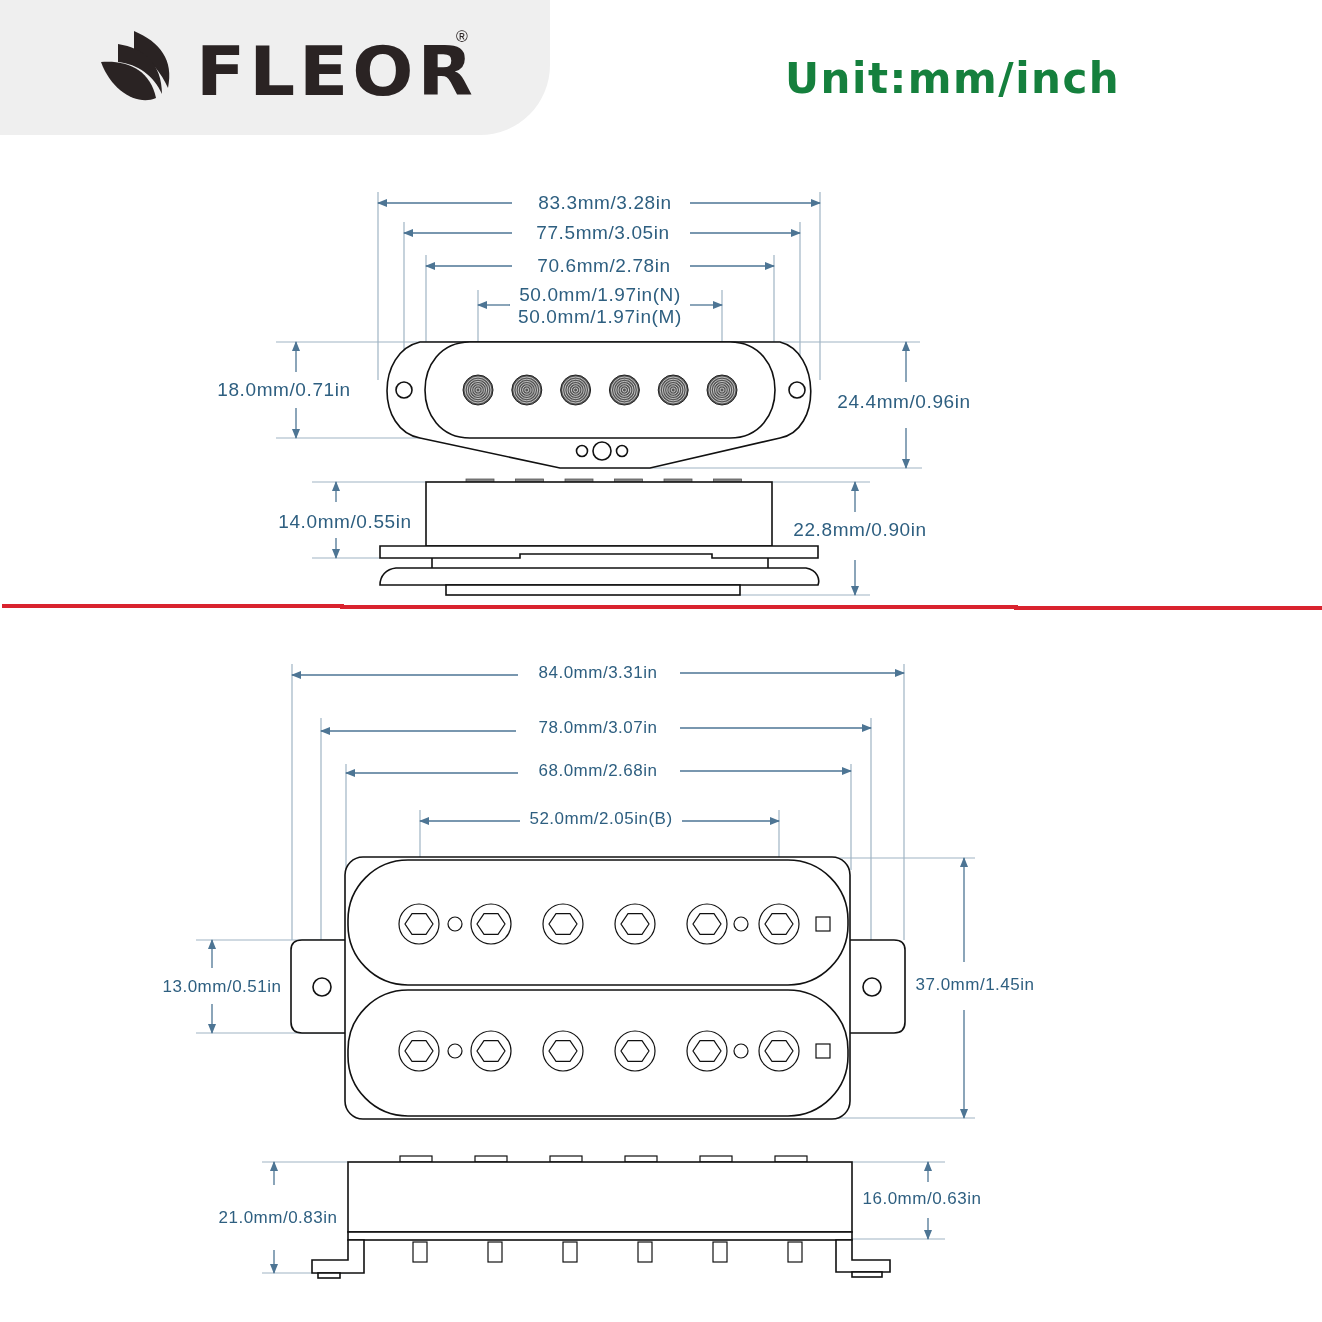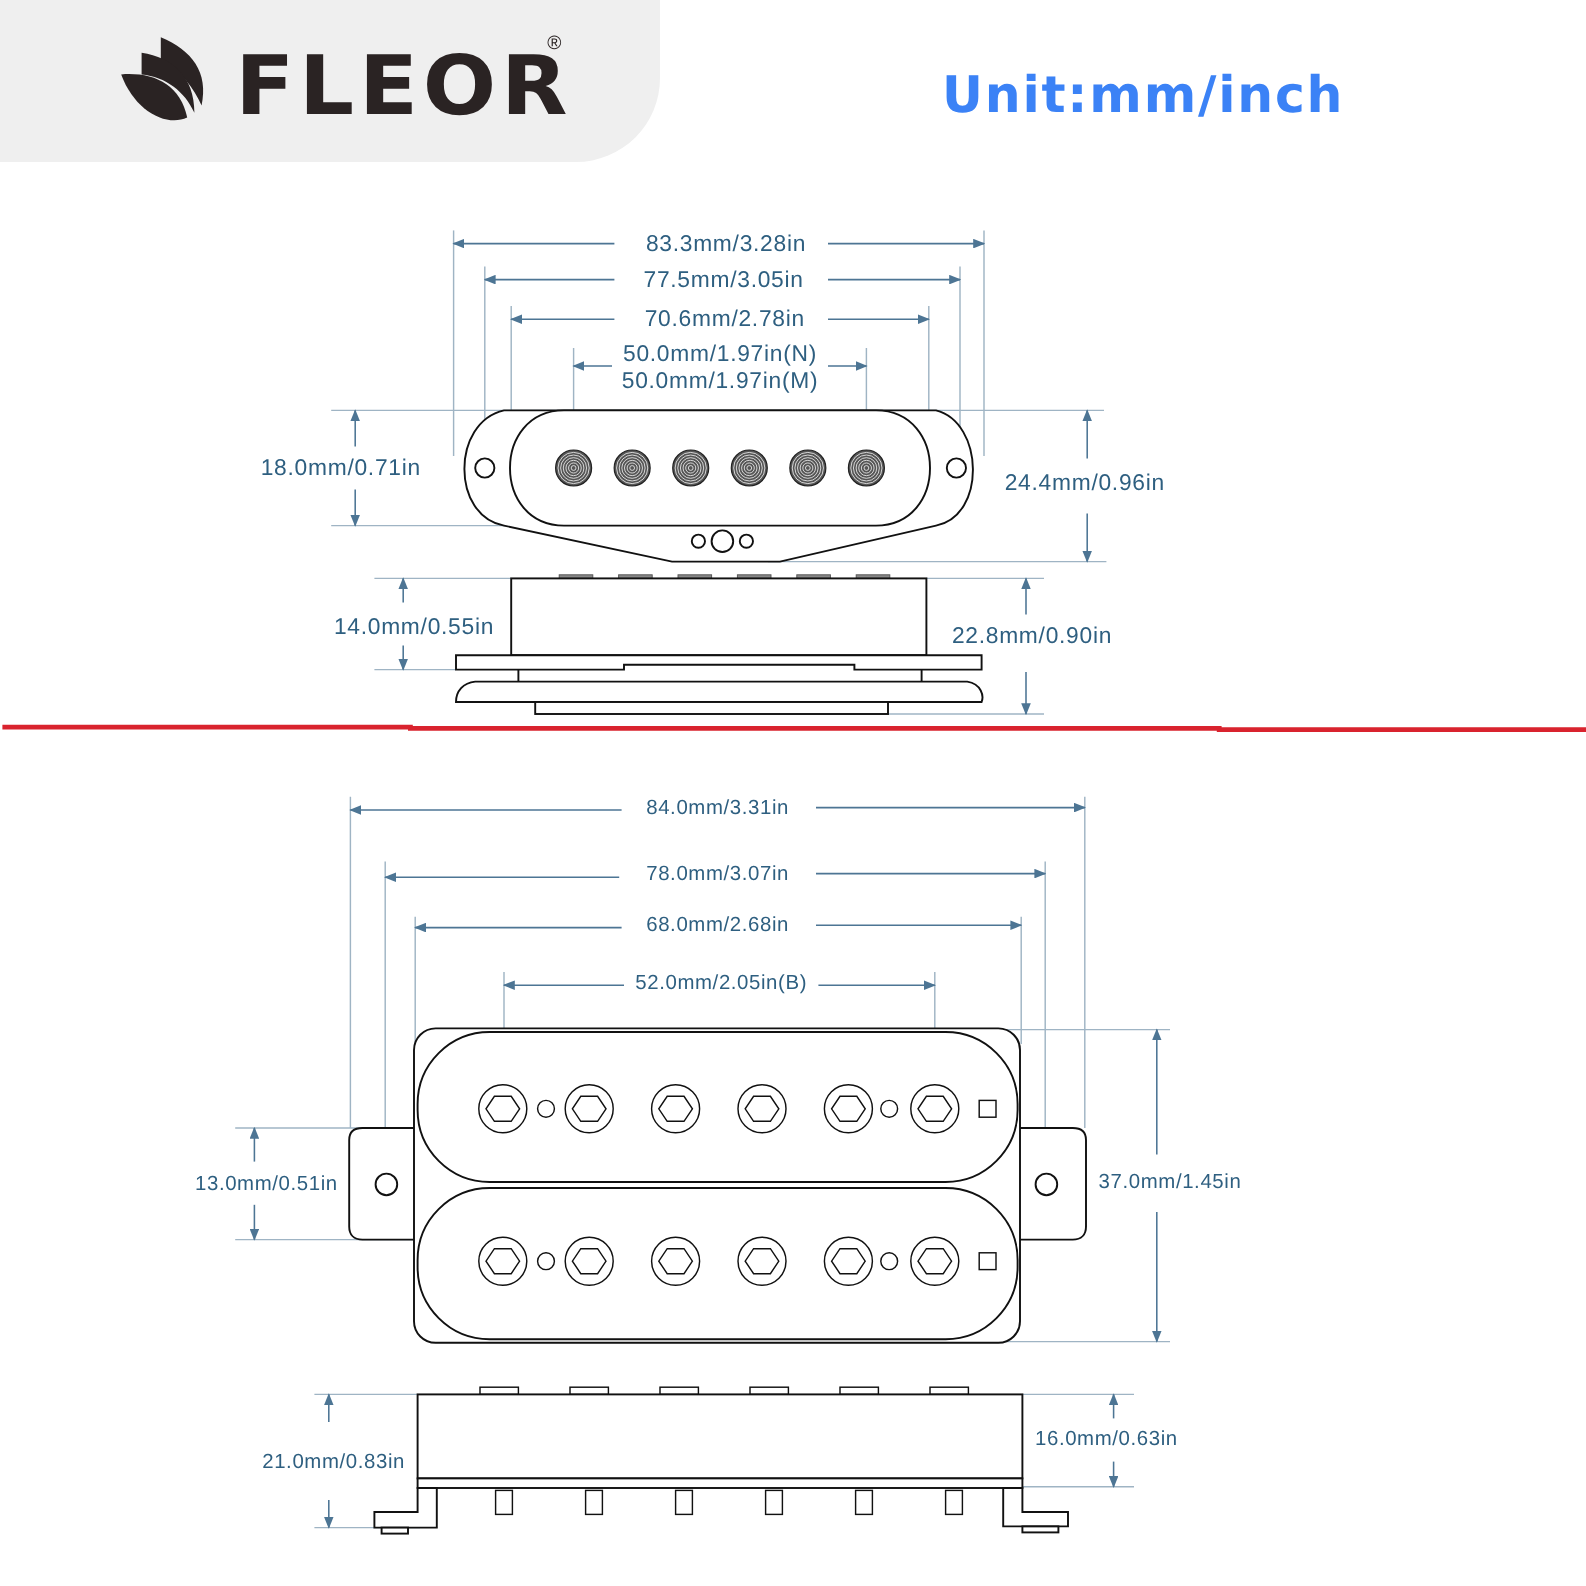--- a/index.html
+++ b/index.html
@@ -1,20 +1,20 @@
 <!DOCTYPE html>
 <html><head>
 <meta charset="utf-8">
 <style>
   html, body { margin:0; padding:0; background:#ffffff; }
   body { width:1322px; height:1322px; position:relative; overflow:hidden; font-family:"Liberation Sans", sans-serif; }
   .logo-panel { position:absolute; left:0; top:0; width:550px; height:135px; background:#efefef; border-bottom-right-radius:70px; }
   .brand { position:absolute; left:196px; top:26px; font-family:"DejaVu Sans", sans-serif; font-size:72px; font-weight:bold; letter-spacing:4px; color:#2a2323; line-height:90px; transform:scaleY(0.95); }
   .reg { position:absolute; left:456px; top:28px; font-size:16px; color:#2a2323; }
-  .unit { position:absolute; left:785px; top:54px; font-family:"DejaVu Sans", sans-serif; font-weight:bold; font-size:42px; letter-spacing:1.5px; color:#3b82f6; }
+  .unit { position:absolute; left:785px; top:54px; font-family:"DejaVu Sans", sans-serif; font-weight:bold; font-size:42px; letter-spacing:1.5px; color:#15803d; }
   svg.drawing { position:absolute; left:0; top:0; }
   .dim text { font-family:"Liberation Sans", sans-serif; font-size:19px; fill:#2e5f80; letter-spacing:0.6px; }
   .dim2 text { font-family:"Liberation Sans", sans-serif; font-size:17px; fill:#2e5f80; letter-spacing:0.5px; }
   .dl { stroke:#4d7594; stroke-width:1.3; fill:none; }
   .ext { stroke:#9fb4c4; stroke-width:1.2; fill:none; }
   .ol { stroke:#111; stroke-width:1.6; fill:#fff; }
   .olt { stroke:#111; stroke-width:1.2; fill:#fff; }
 </style>
 </head>
 <body>

